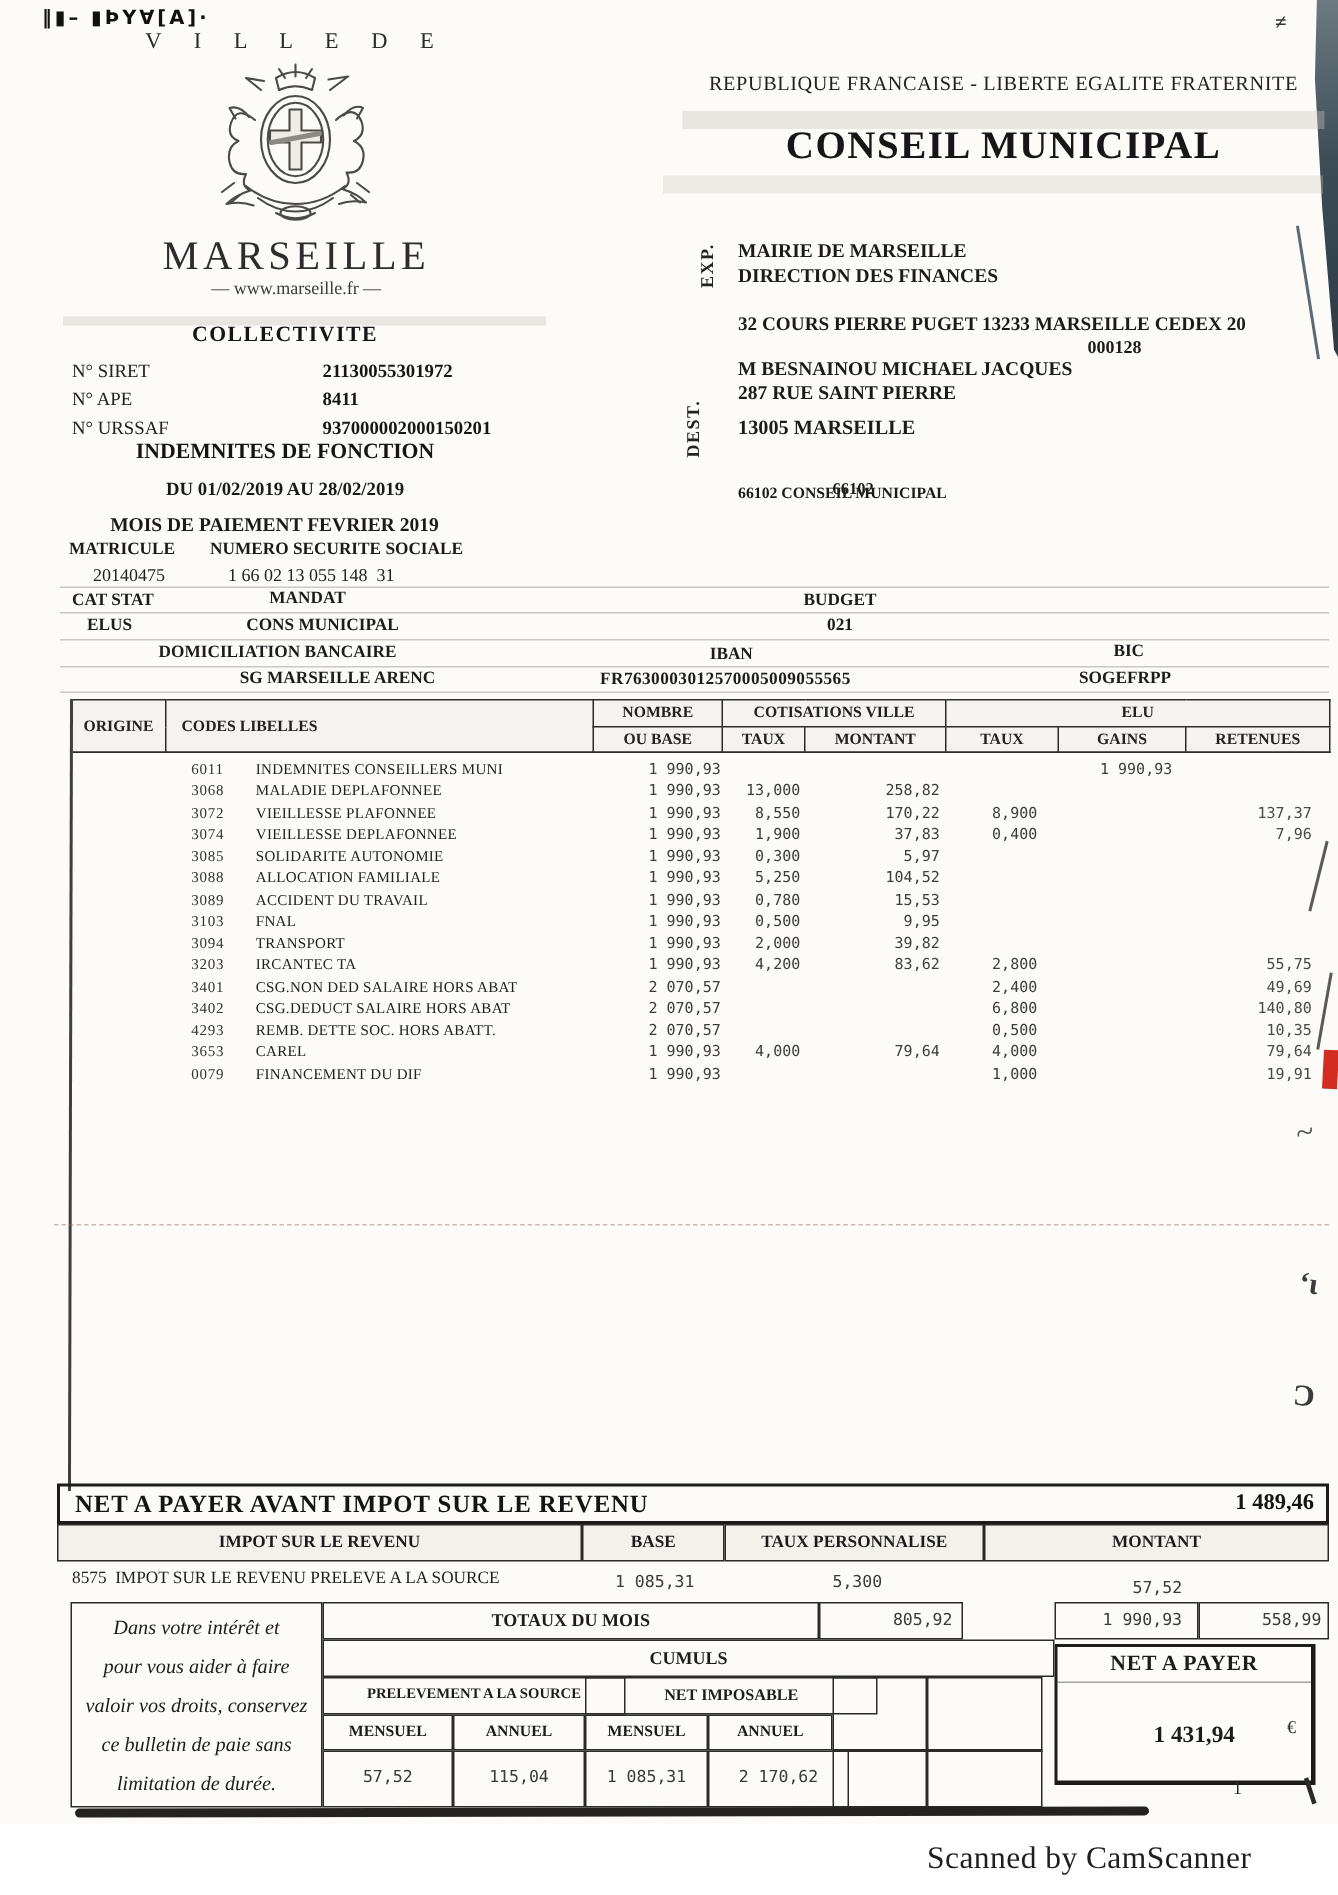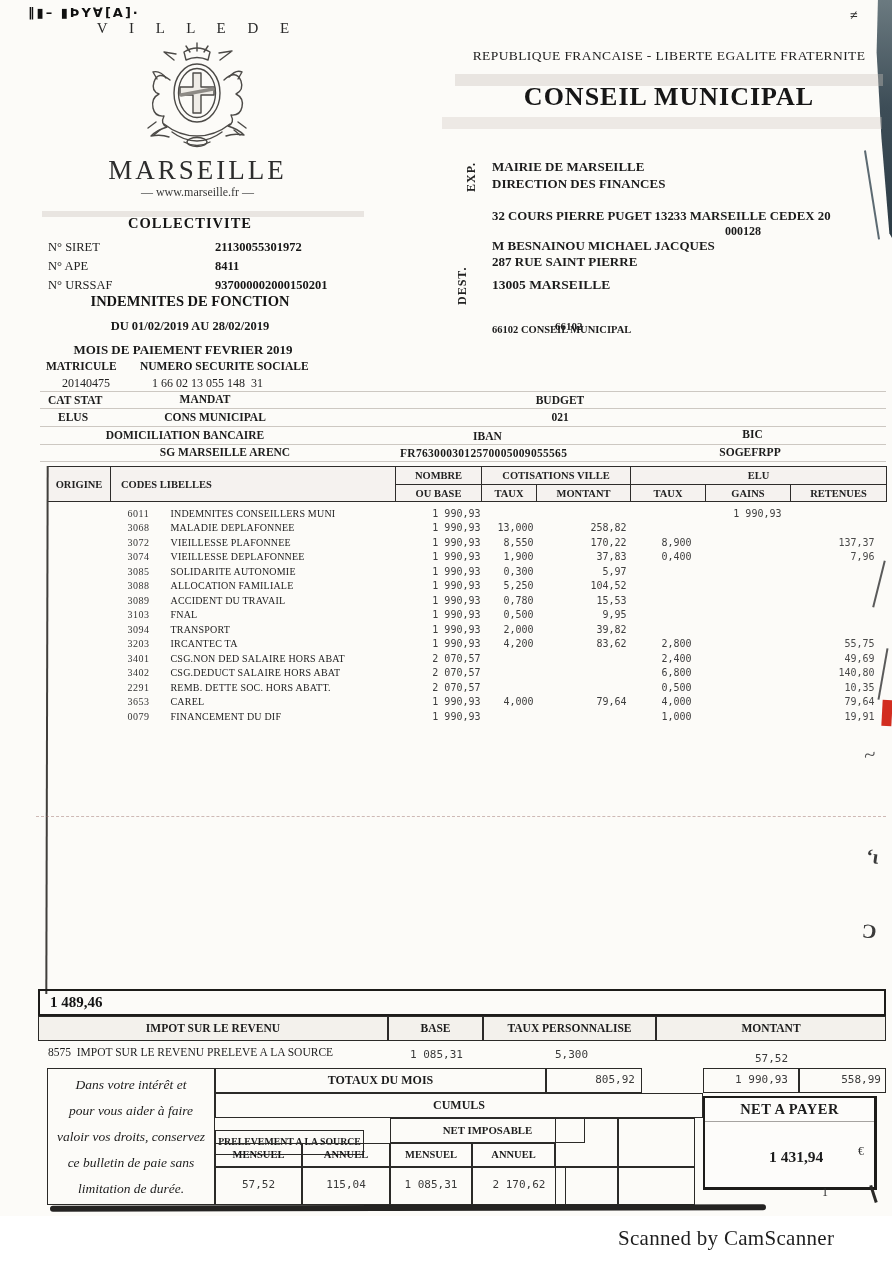--- a/index.html
+++ b/index.html
@@ -291,21 +291,21 @@
             <td class="codecell"><span class="code">3402</span><span class="lib">CSG.DEDUCT SALAIRE HORS ABAT</span></td>
             <td class="n base">2 070,57</td>
             <td class="n tv"></td>
             <td class="n mv"></td>
             <td class="n te">6,800</td>
             <td class="n ga"></td>
             <td class="n re">140,80</td>
           </tr>
           <tr>
             <td class=""></td>
-            <td class="codecell"><span class="code">2291</span><span class="lib">REMB. DETTE SOC. HORS ABATT.</span></td>
+            <td class="codecell"><span class="code">4293</span><span class="lib">REMB. DETTE SOC. HORS ABATT.</span></td>
             <td class="n base">2 070,57</td>
             <td class="n tv"></td>
             <td class="n mv"></td>
             <td class="n te">0,500</td>
             <td class="n ga"></td>
             <td class="n re">10,35</td>
           </tr>
           <tr>
             <td class=""></td>
             <td class="codecell"><span class="code">3653</span><span class="lib">CAREL</span></td>
@@ -328,20 +328,21 @@
           </tr>
         </tbody>
     </table>
   </div>
 
   <div class="abs" style="left:46px;top:466px;width:2px;height:528px;background:#413f3c;transform:rotate(.15deg);"></div>
 
   <div class="abs" style="left:36px;top:816px;width:850px;border-top:1px dashed rgba(150,105,100,.45);"></div>
 
   <div class="abs" style="left:38px;top:989px;width:848px;height:27px;border:2.4px solid #1d1c1a;box-sizing:border-box;display:flex;align-items:center;justify-content:space-between;padding:0 8px 0 10px;">
+    <span class="b" style="font-size:16.5px;letter-spacing:.6px;color:#141414;">NET A PAYER AVANT IMPOT SUR LE REVENU</span>
     <span class="b" style="font-size:15px;color:#141414;">1 489,46</span>
   </div>
 
   <div class="cell" style="left:38px;top:1016px;width:350px;height:25px;background:rgba(214,207,198,.22);">
     <span class="lbl b" style="font-size:11.5px;line-height:22px;">IMPOT SUR LE REVENU</span>
   </div>
   <div class="cell" style="left:388px;top:1016px;width:95px;height:25px;background:rgba(214,207,198,.22);">
     <span class="lbl b" style="font-size:11.5px;line-height:22px;">BASE</span>
   </div>
   <div class="cell" style="left:483px;top:1016px;width:173px;height:25px;background:rgba(214,207,198,.22);">
@@ -379,21 +380,21 @@
     <span class="num" style="display:block;text-align:right;font-size:11px;line-height:22px;padding-right:10px;">1 990,93</span>
   </div>
   <div class="cell" style="left:799px;top:1068px;width:87px;height:25px;">
     <span class="num" style="display:block;text-align:right;font-size:11px;line-height:22px;padding-right:4px;">558,99</span>
   </div>
 
   <div class="cell" style="left:215px;top:1093px;width:488px;height:25px;">
     <span class="lbl b" style="font-size:12px;line-height:22px;">CUMULS</span>
   </div>
 
-  <div class="cell" style="left:215px;top:1118px;width:149px;height:25px;margin-top:12px;">
+  <div class="cell" style="left:215px;top:1118px;width:202px;height:25px;">
     <span class="lbl b" style="font-size:9.8px;line-height:22px;">PRELEVEMENT A LA SOURCE</span>
   </div>
   <div class="cell" style="left:390px;top:1118px;width:195px;height:25px;">
     <span class="lbl b" style="font-size:10.8px;line-height:22px;">NET IMPOSABLE</span>
   </div>
 
   <div class="cell" style="left:555px;top:1118px;width:63px;height:87px;"></div>
   <div class="cell" style="left:618px;top:1118px;width:77px;height:87px;"></div>
   <div class="abs" style="left:555px;top:1166px;width:140px;height:1.6px;background:#2b2a28;"></div>
 

